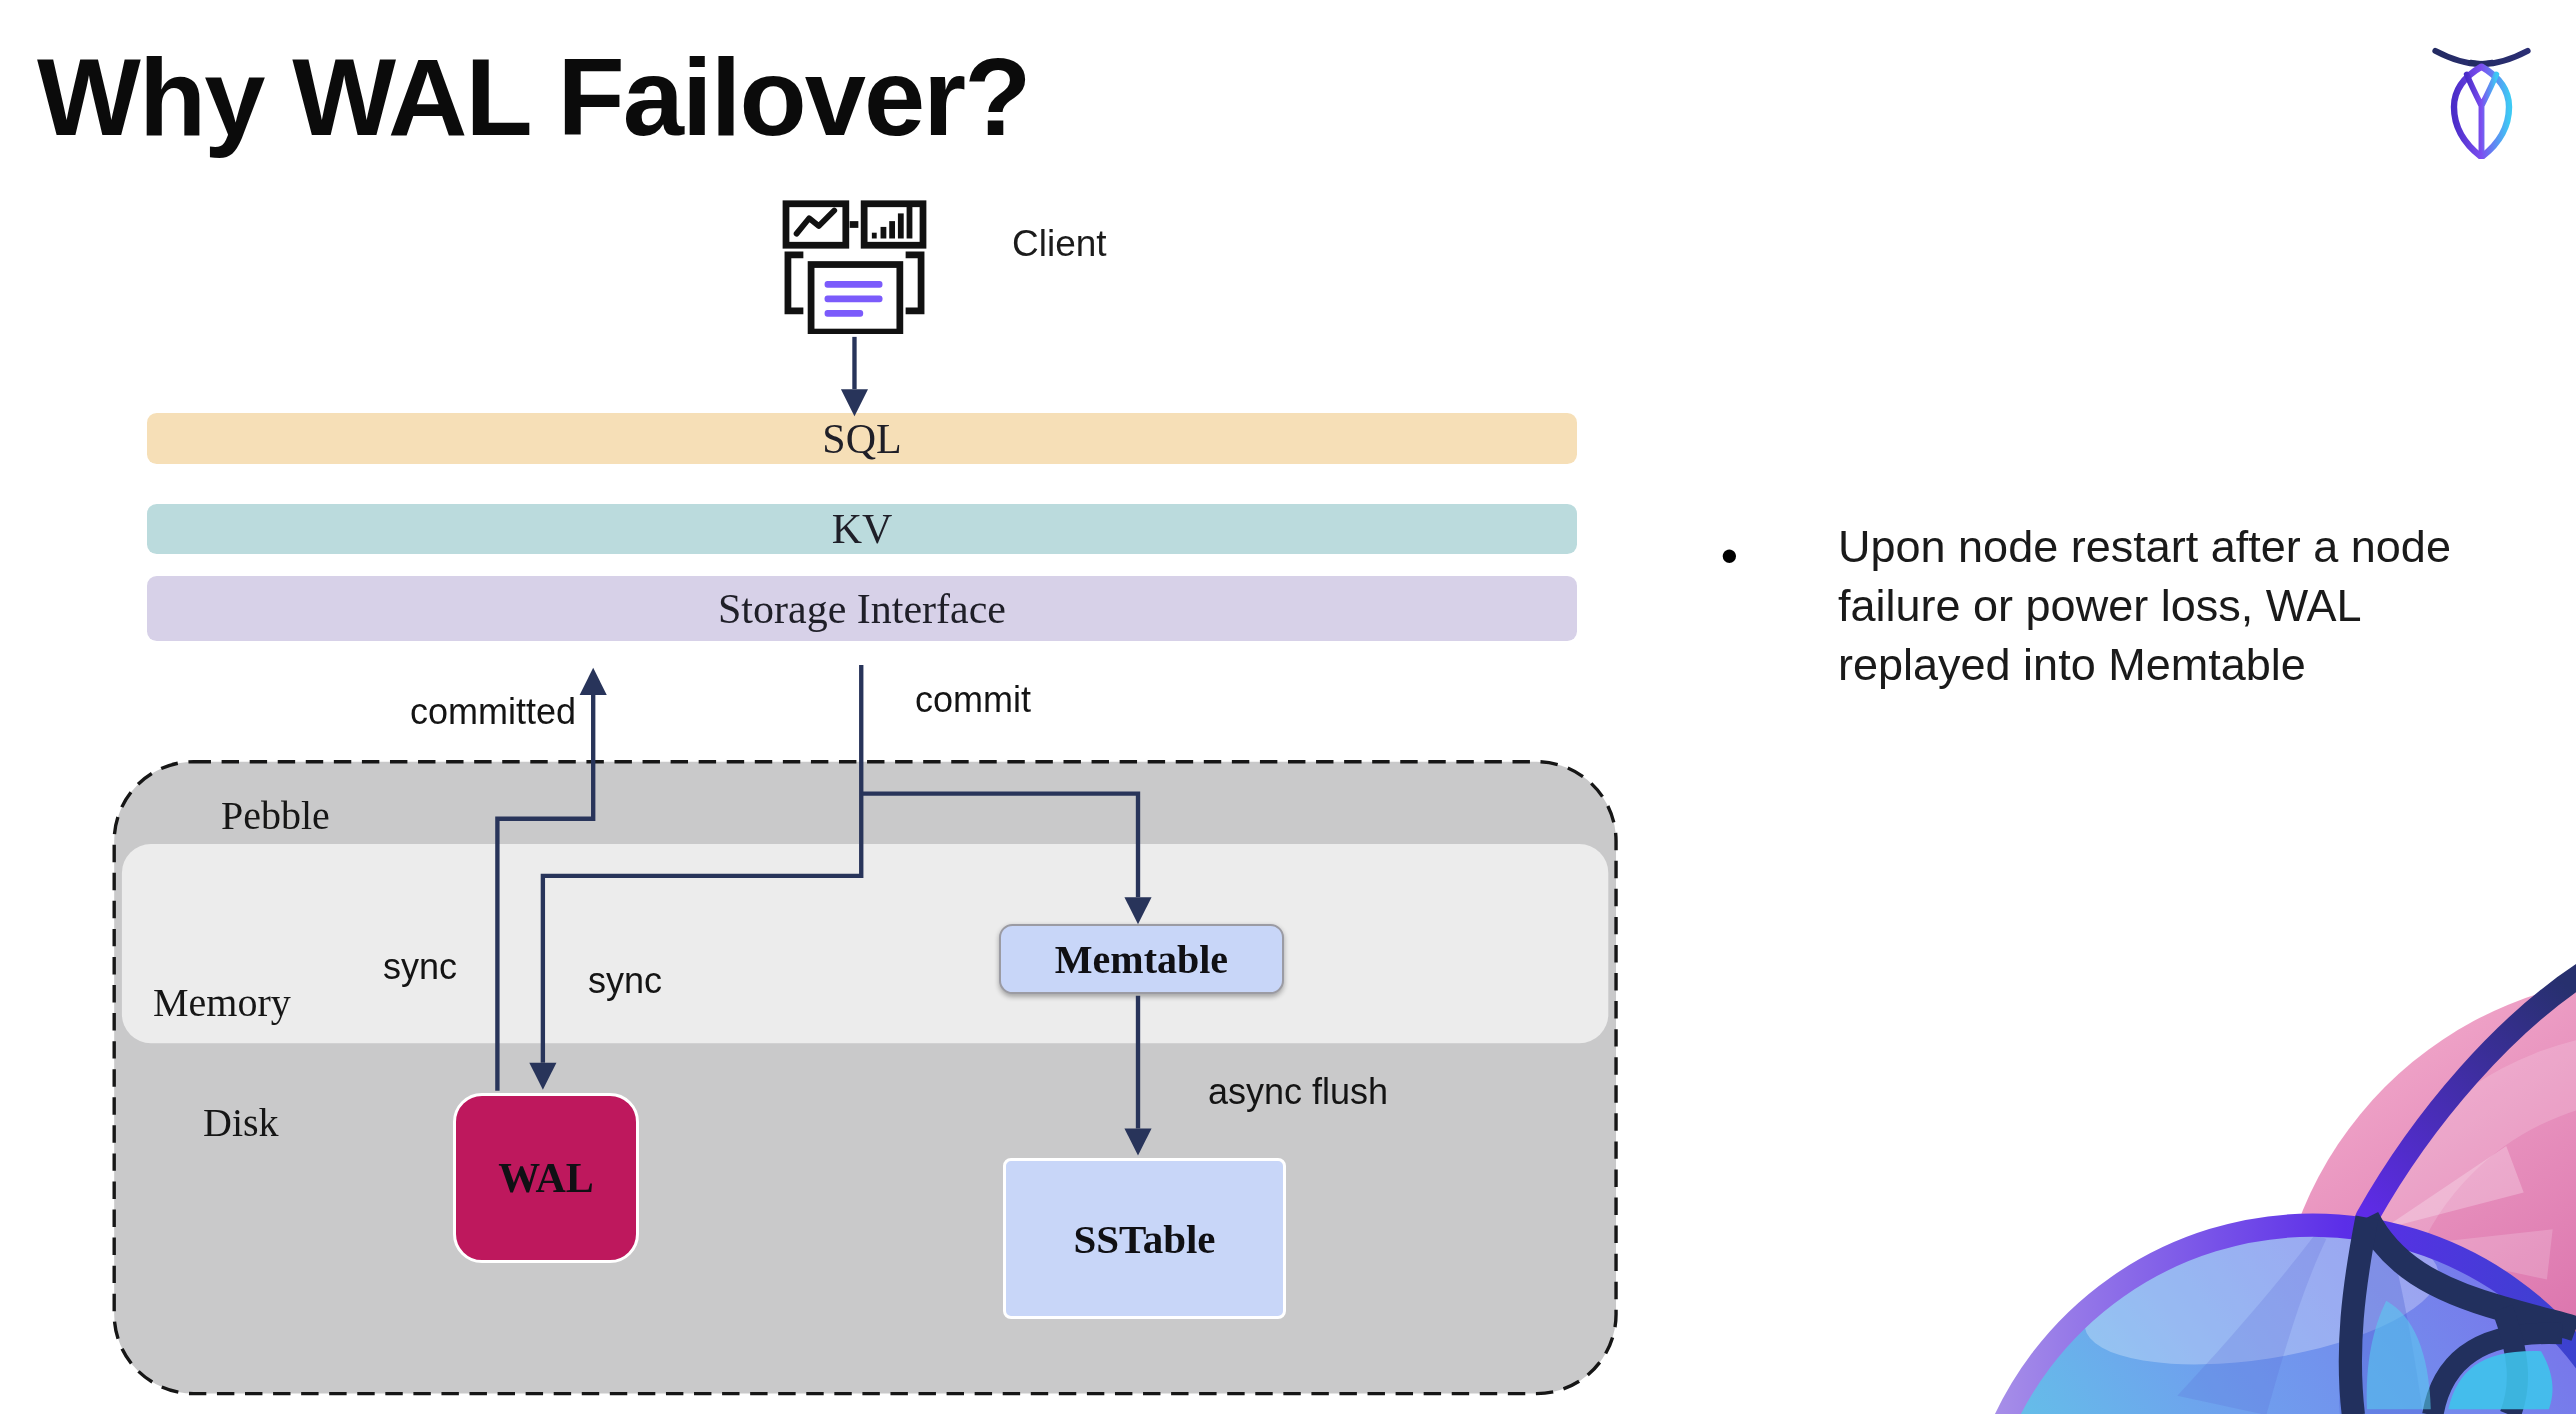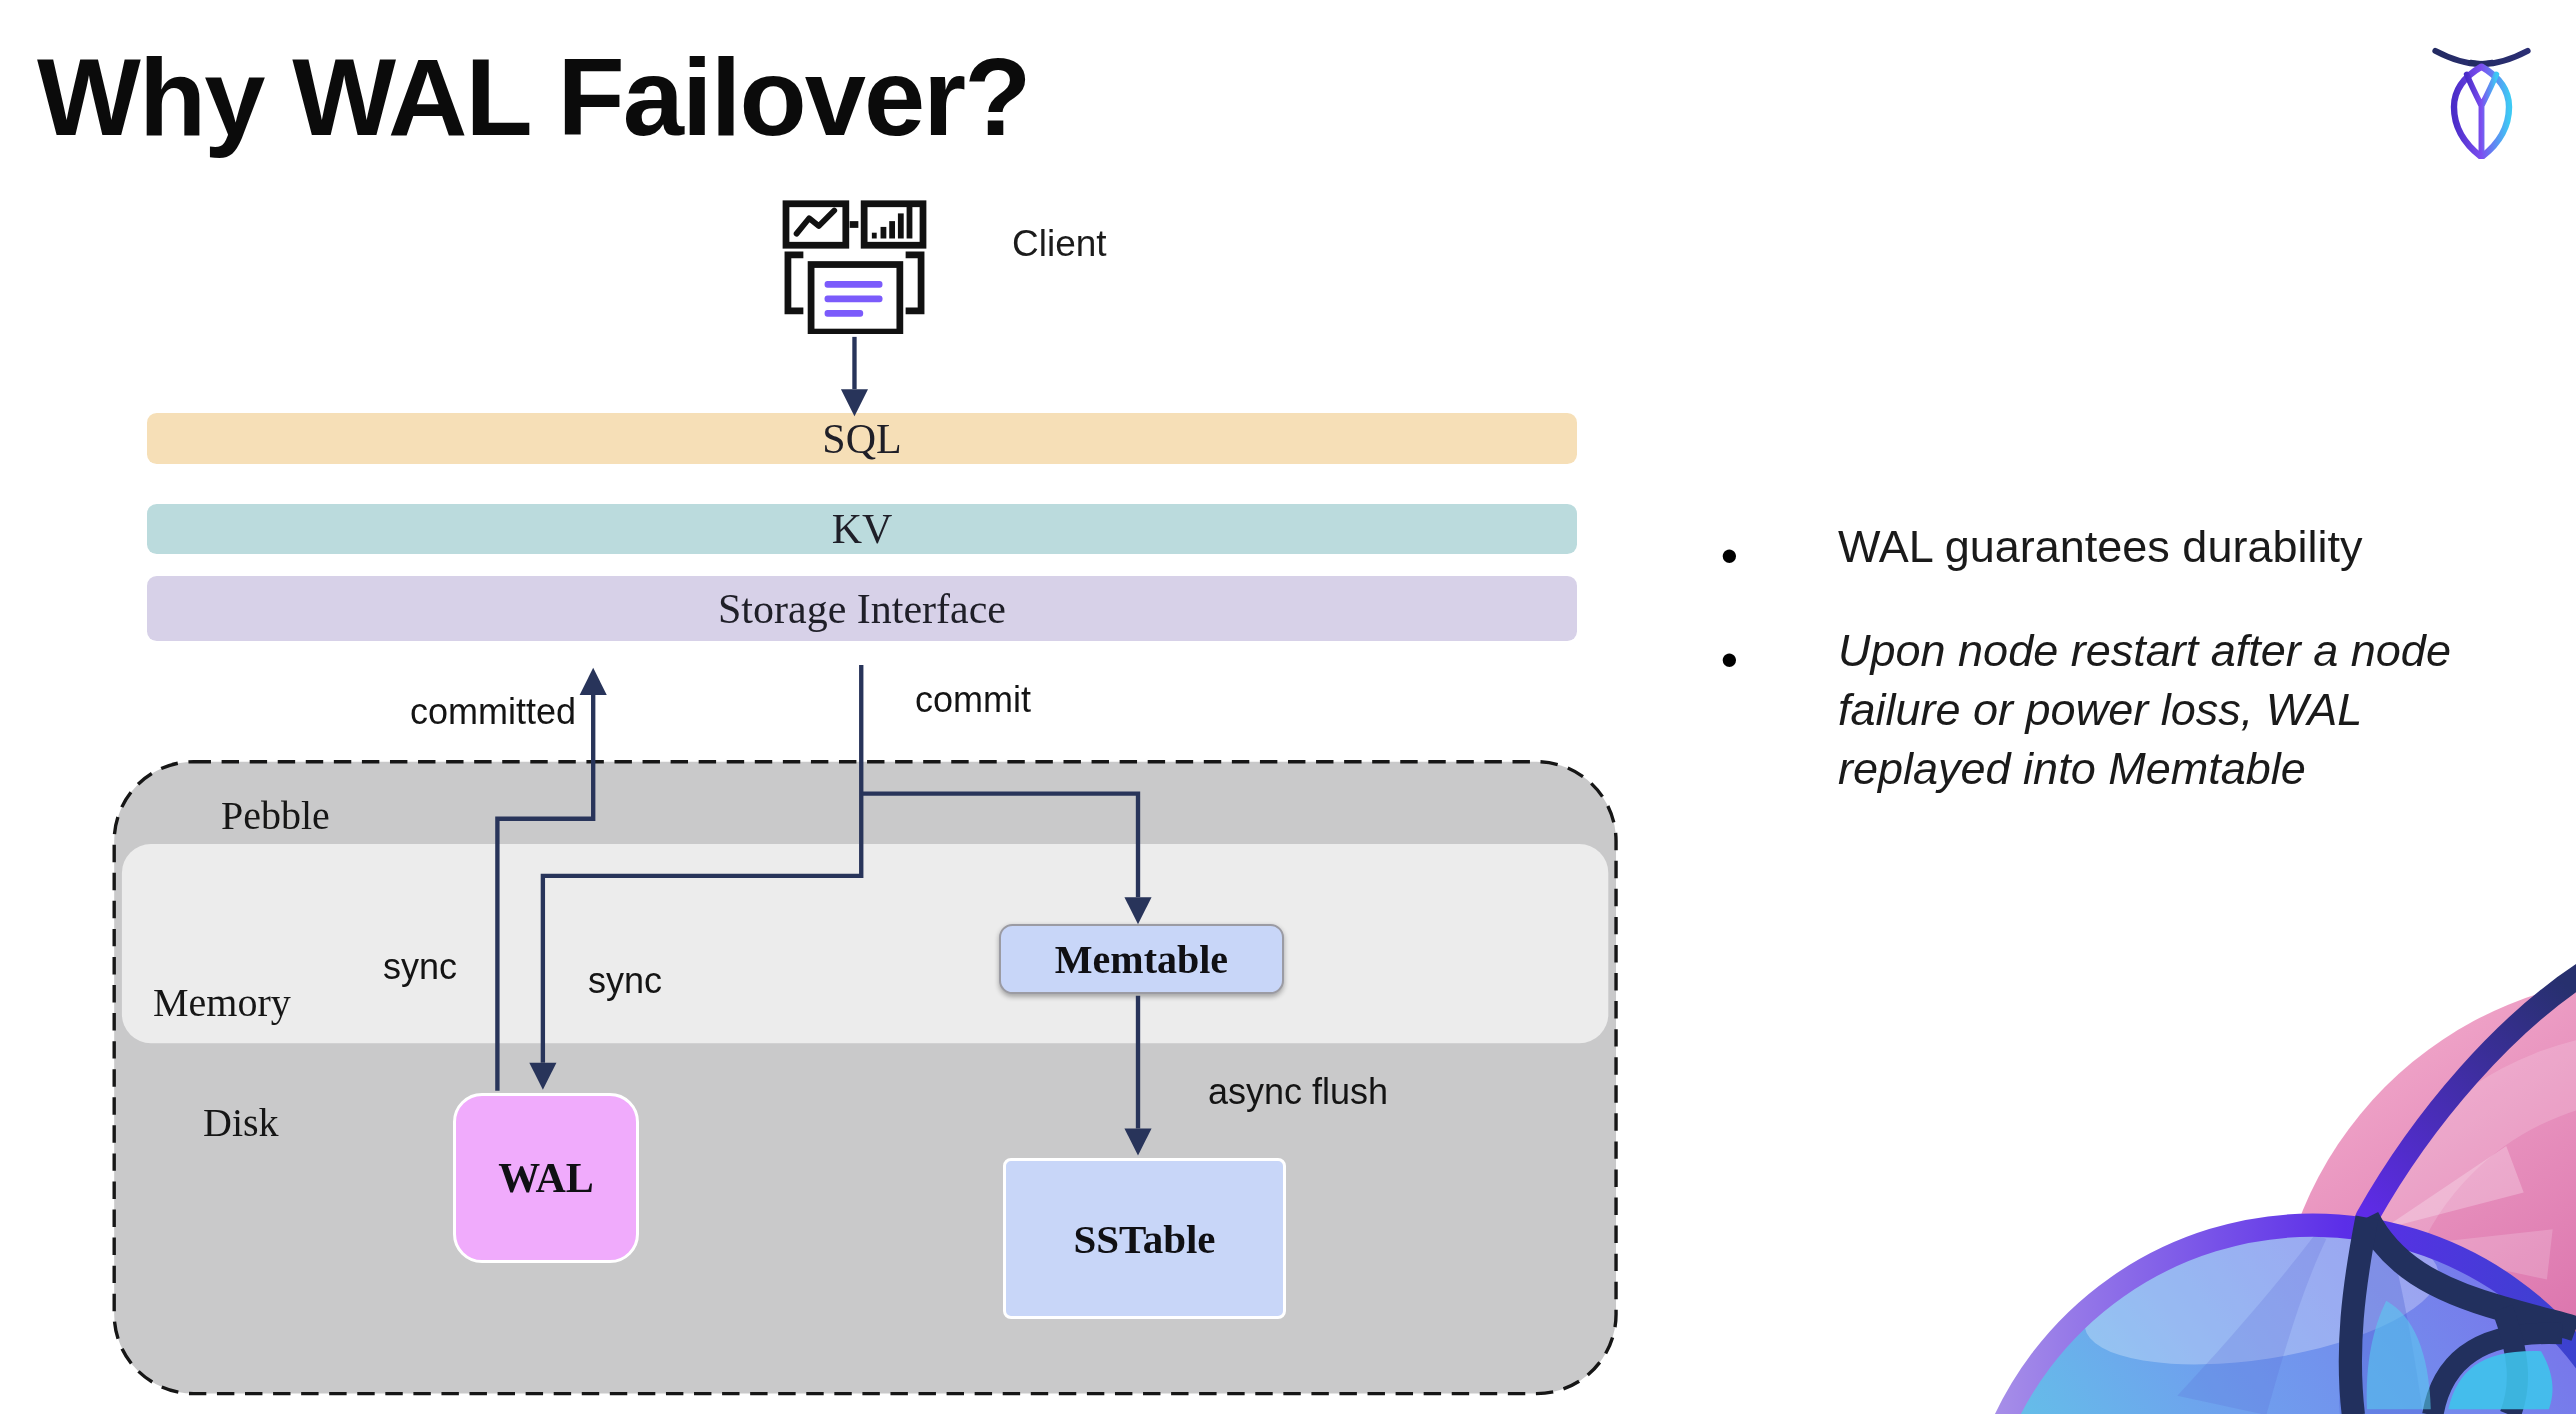--- a/index.html
+++ b/index.html
@@ -140,21 +140,21 @@
 
 <svg id="diagram-base" class="abs" width="2576" height="1415" viewBox="0 0 2662 1462">
   <rect x="118" y="787" width="1552" height="653" rx="82" stroke="#161616" stroke-width="3.5" stroke-dasharray="18 11" style="fill: rgb(201, 201, 202);"></rect>
   <rect x="126" y="872" width="1536" height="206" rx="30" style="fill: rgb(236, 236, 236);"></rect>
 </svg>
 
 <div id="pebble-label" class="region-label abs">Pebble</div>
 <div id="memory-label" class="region-label abs">Memory</div>
 <div id="disk-label" class="region-label abs">Disk</div>
 
-<div id="wal-box" class="node-box abs" style="background: #f0abfc;">
+<div id="wal-box" class="node-box abs" style="background: #be185d;">
   <span>WAL</span>
 </div>
 <div id="memtable-box" class="node-box abs" style="background: rgb(200, 214, 248);">
   <span>Memtable</span>
 </div>
 <div id="sstable-box" class="node-box abs" style="background: rgb(200, 214, 248);">
   <span>SSTable</span>
 </div>
 
 <div id="lbl-committed" class="flow-label abs">committed</div>
@@ -174,21 +174,20 @@
   <g fill="#28345A" stroke="none">
     <polygon points="883,430 869,402 897,402"></polygon>
     <polygon points="613,690 599,718 627,718"></polygon>
     <polygon points="561,1126 547,1098 575,1098"></polygon>
     <polygon points="1176,955 1162,927 1190,927"></polygon>
     <polygon points="1176,1194 1162,1166 1190,1166"></polygon>
   </g>
 </svg>
 
 <ul id="bullets" class="abs">
-  <li>WAL guarantees durability</li>
   <li>Upon node restart after a node failure or power loss, WAL replayed into Memtable</li>
 </ul>
 
 <svg id="brand-art" class="abs" width="600" height="476" viewBox="0 0 620 492">
   <defs>
     <linearGradient id="pinkG" x1="0.25" y1="0" x2="0.9" y2="0.95">
       <stop offset="0" stop-color="#F0A6C9"></stop>
         <stop offset="1" stop-color="#BE2E86"></stop>
     </linearGradient>
     <linearGradient id="blueG" x1="0" y1="0.9" x2="1" y2="0.15">

